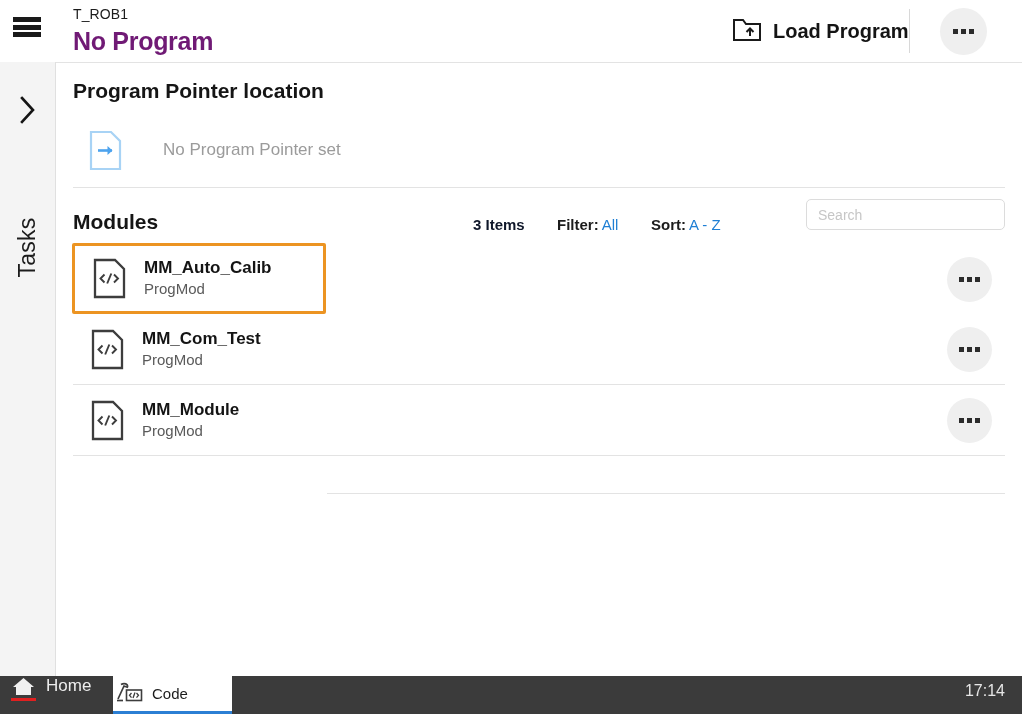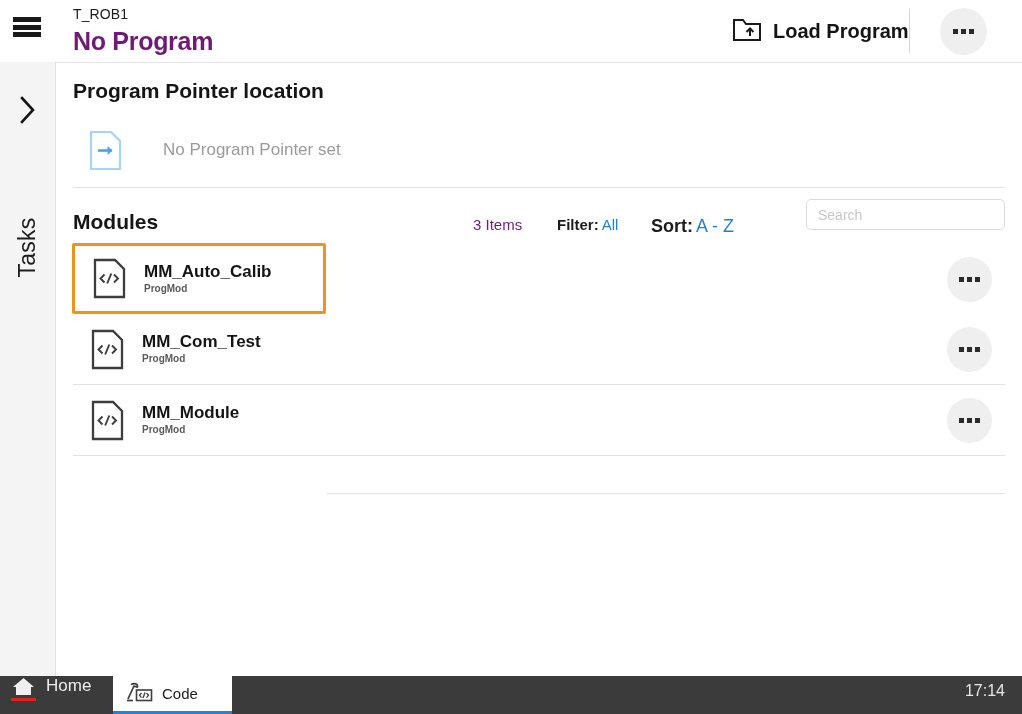--- a/index.html
+++ b/index.html
@@ -95,30 +95,30 @@
   }
 
   
   .mod-head { position: absolute; left: 0; top: 135px; width: 966px; height: 50px; }
   .mod-title {
     position: absolute; left: 17px; top: 12px;
     font-size: 21px; font-weight: bold; color: #151515;
   }
   .mod-count {
     position: absolute; left: 417px; top: 18px;
-    font-size: 15px; font-weight: normal; color: #701a75;
+    font-size: 15px; font-weight: bold; color: #0f172a;
   }
   .mod-filter {
     position: absolute; left: 501px; top: 18px;
     font-size: 15px; font-weight: bold; color: #1c1c1c; cursor: pointer;
   }
   .mod-filter .val { color: #1f7fd4; font-weight: normal; margin-left: 3px; }
   .mod-sort {
     position: absolute; left: 595px; top: 18px;
-    font-size: 18px; font-weight: bold; color: #1c1c1c; cursor: pointer;
+    font-size: 15px; font-weight: bold; color: #1c1c1c; cursor: pointer;
   }
   .mod-sort .val { color: #1f7fd4; font-weight: normal; margin-left: 3px; }
 
   .search-box {
     position: absolute; left: 750px; top: 136px; width: 199px; height: 31px;
     border: 1px solid #dcdcdc; border-radius: 5px; background: #fff;
     font-family: "Liberation Sans", sans-serif; font-size: 14px;
     color: #333; padding: 0 11px; outline: none;
   }
   .search-box::placeholder { color: #c6c6c6; }
@@ -130,21 +130,21 @@
     display: flex; align-items: center; cursor: pointer;
     border-bottom: 1px solid #e3e3e3;
   }
   .mod-row.selected {
     border: 3px solid #ec9422; border-radius: 2px;
     width: 254px; height: 71px; margin-left: 16px;
   }
   .mod-row .ico { width: 69px; display: flex; justify-content: center; align-items: center; flex: 0 0 69px; }
   .mod-row .txt { flex: 1 1 auto; }
   .mod-row .nm { font-size: 17px; font-weight: bold; color: #141414; line-height: 1.25; }
-  .mod-row .sub { font-size: 10px; color: #5a5a5a; line-height: 1.45; font-weight: bold; }
+  .mod-row .sub { font-size: 15px; color: #5a5a5a; line-height: 1.45; }
   .row-more {
     position: absolute; width: 45px; height: 45px; border-radius: 50%;
     background: #efefef; display: flex; align-items: center; justify-content: center;
     cursor: pointer; left: 874px;
   }
   .sel-spacer { position:absolute; left:271px; width:678px; height:1px; background:#e3e3e3; top:70px; }
 
   
   .taskbar {
     position: absolute; left: 0; top: 676px; width: 1022px; height: 38px;
@@ -154,21 +154,21 @@
     position: absolute; left: 0; top: 0; width: 113px; height: 38px;
     display: flex; align-items: flex-start; gap: 10px; padding-left: 11px; cursor: pointer;
   }
   .tb-home .lbl { font-size: 17px; color: #ededed; }
   .home-underline {
     position: absolute; left: 9px; bottom: 5px; width: 25px; height: 3px; background: #e02020;
   }
   .tb-tab {
     position: absolute; left: 113px; top: 0; width: 119px; height: 38px;
     background: #ffffff; display: flex; align-items: center; gap: 9px;
-    padding-left: 12px; cursor: pointer; border-bottom: 3px solid #2b7fd4;
+    padding-left: 2px; cursor: pointer; border-bottom: 3px solid #2b7fd4;
   }
   .tb-tab .lbl { font-size: 15px; color: #1c1c1c; }
   .tb-clock {
     position: absolute; right: 17px; top: 0; height: 30px;
     display: flex; align-items: center;
     font-size: 16px; color: #e6e6e6;
   }
 </style>
 </head>
 <body>

